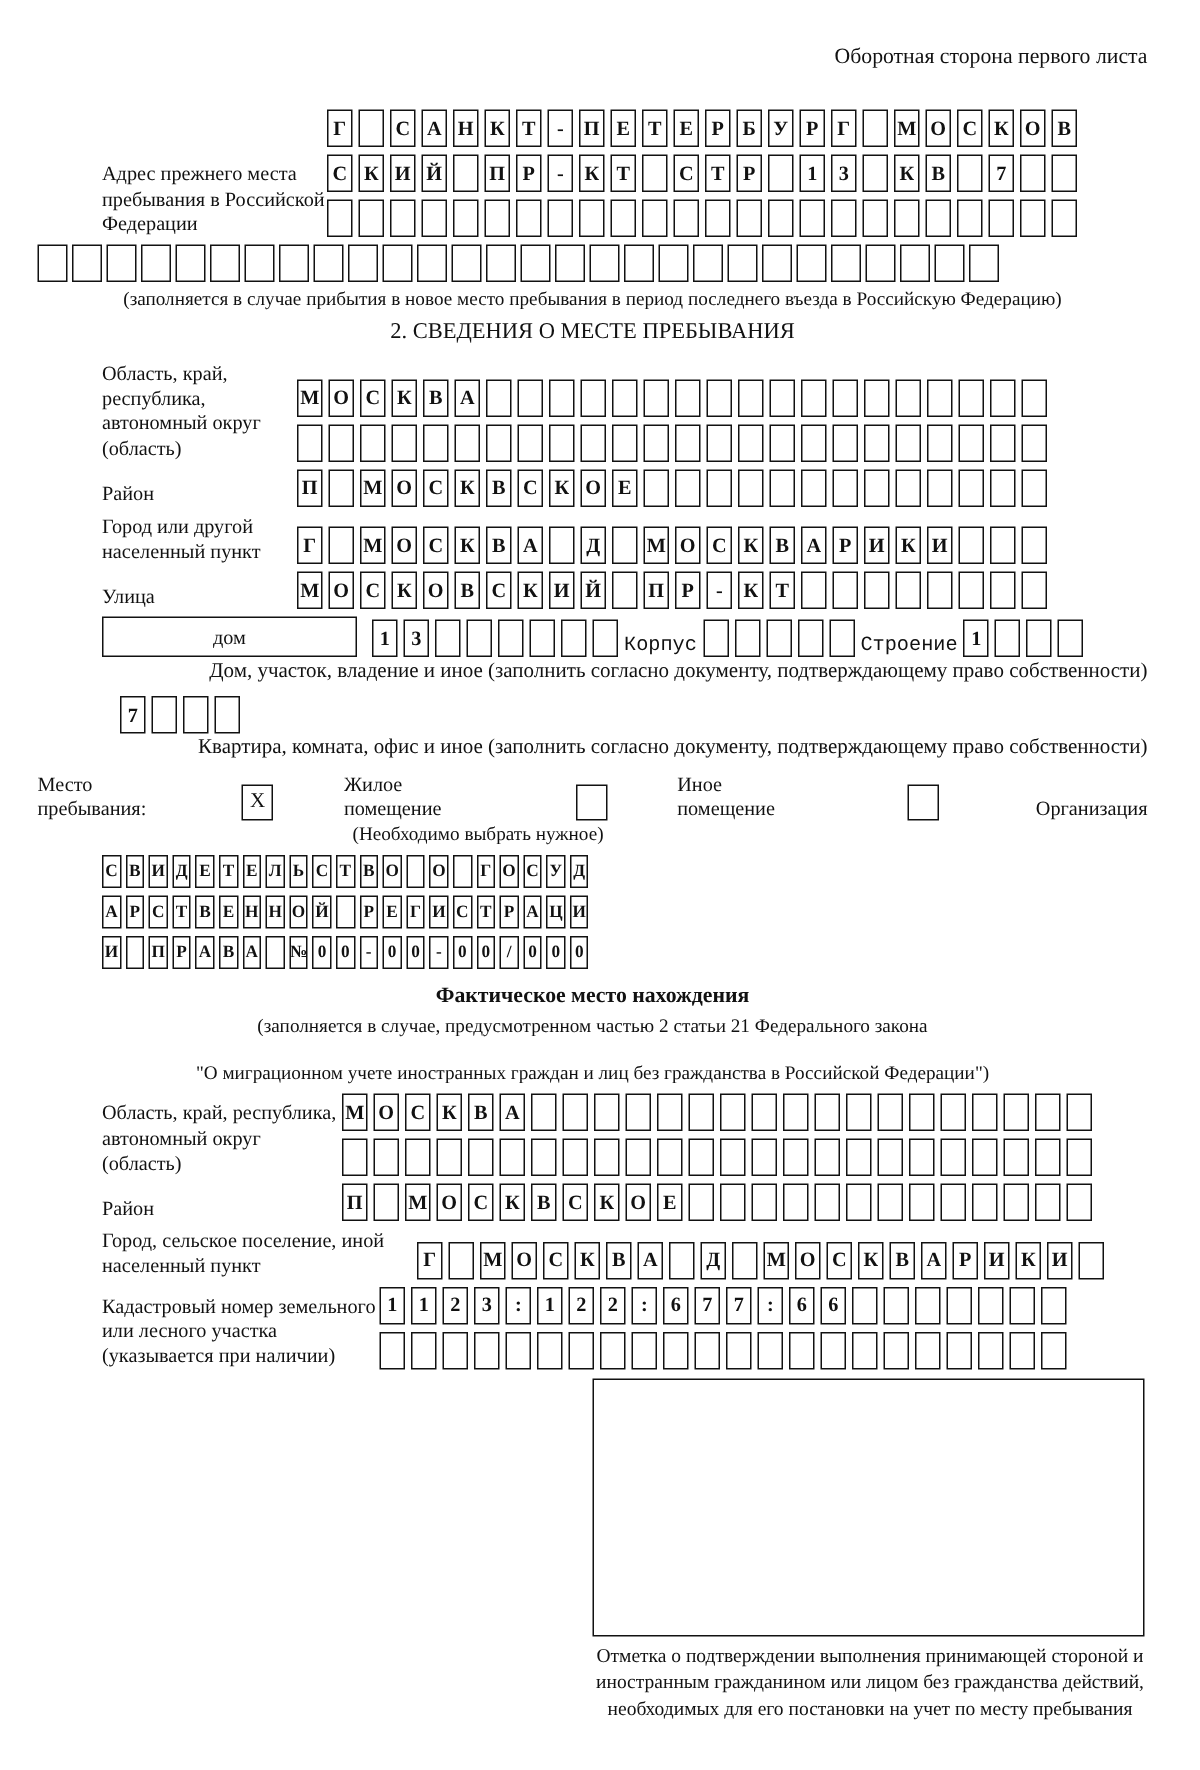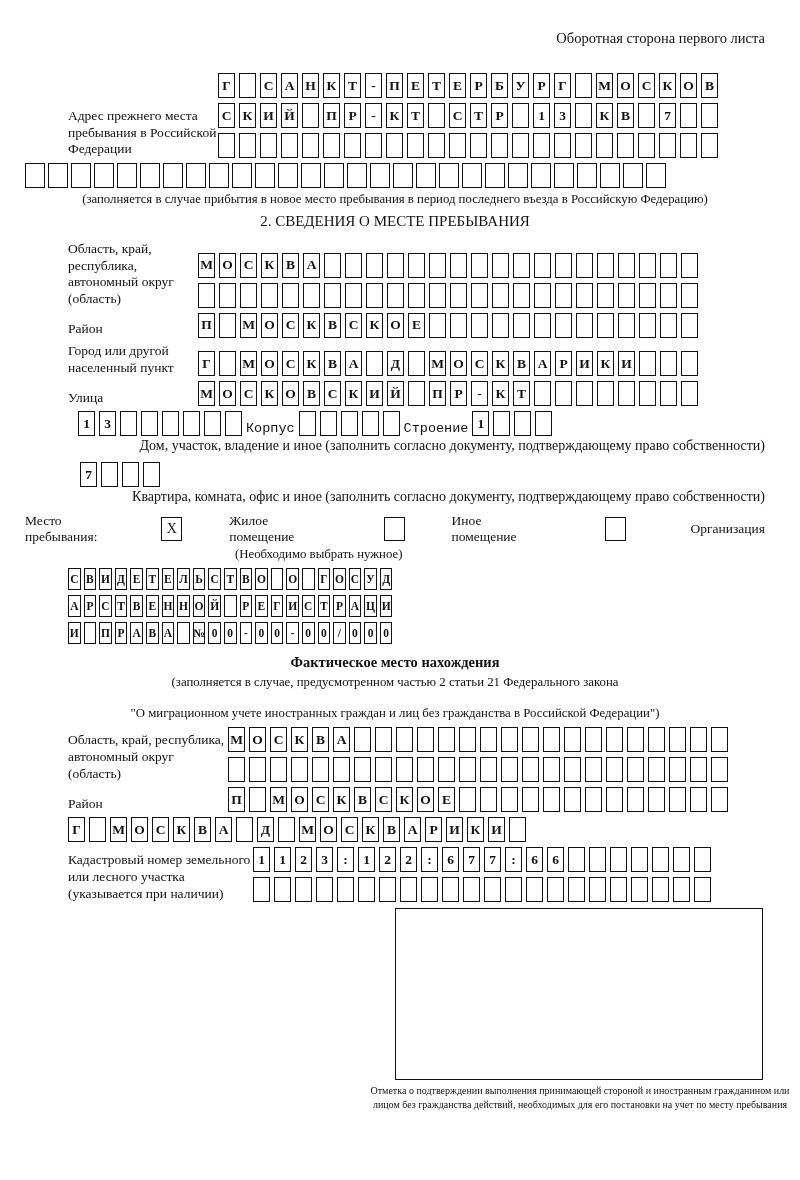--- a/index.html
+++ b/index.html
@@ -38,23 +38,23 @@
     border: 1.6px solid #111; height: 27px; flex: none;
     display: inline-flex; align-items: center; justify-content: center;
     font-size: 13.5px;
   }
   .inline-lbl { font-size: 13.5px; padding: 4px 4px 0 4px; flex: none; font-family: Liberation Mono, monospace; }
   .chk {
     width: 21px; height: 24px; border: 1.6px solid #111; flex: none;
     display: inline-flex; align-items: center; justify-content: center;
     font-size: 14px; margin: 0 6px;
   }
-  .stay-row { display: flex; align-items: center; margin: 4px 0 2px 0; font-size: 13.5px; gap: 41px; }
+  .stay-row { display: flex; align-items: flex-end; margin: 4px 0 2px 0; font-size: 13.5px; gap: 41px; }
   .stamp-box { width: 368px; height: 172px; border: 1.6px solid #111; margin-left: 370px; margin-top: 6px; }
-  .stamp-cap { width: 420px; margin-left: 345px; text-align: center; font-size: 10px; line-height: 1.35; margin-top: 4px; }
+  .stamp-cap { width: 420px; margin-left: 345px; text-align: center; font-size: 13px; line-height: 1.35; margin-top: 4px; }
   .hdr2 { text-align: center; font-weight: bold; font-size: 14.5px; margin: 10px 0 4px 0; }
   .mb0 { margin-bottom: 2px; }
 </style>
 </head>
 <body>
 
 <div class="hdr-note">Оборотная сторона первого листа</div>
 
 <div class="row">
   <div class="lbl w150">Адрес прежнего места пребывания в Российской Федерации</div>
@@ -315,20 +315,21 @@
       <span class="cell"></span>
       <span class="cell"></span>
       <span class="cell"></span>
       <span class="cell"></span>
       <span class="cell"></span>
       <span class="cell"></span>
     </div>
 </div>
 
 <div class="row mb0">
+  <div class="widebox" style="width:170px">дом</div>
   <div class="cellrow" style="margin-left:10px">
       <span class="cell">1</span>
       <span class="cell">3</span>
       <span class="cell"></span>
       <span class="cell"></span>
       <span class="cell"></span>
       <span class="cell"></span>
       <span class="cell"></span>
       <span class="cell"></span>
     </div>
@@ -531,20 +532,21 @@
       <span class="cell"></span>
       <span class="cell"></span>
       <span class="cell"></span>
       <span class="cell"></span>
       <span class="cell"></span>
       <span class="cell"></span>
     </div>
 </div>
 
 <div class="row">
+  <div class="lbl w210" style="padding-top:0">Город, сельское поселение, иной населенный пункт</div>
   <div class="cellrow">
       <span class="cell">Г</span>
       <span class="cell"></span>
       <span class="cell">М</span>
       <span class="cell">О</span>
       <span class="cell">С</span>
       <span class="cell">К</span>
       <span class="cell">В</span>
       <span class="cell">А</span>
       <span class="cell"></span>

